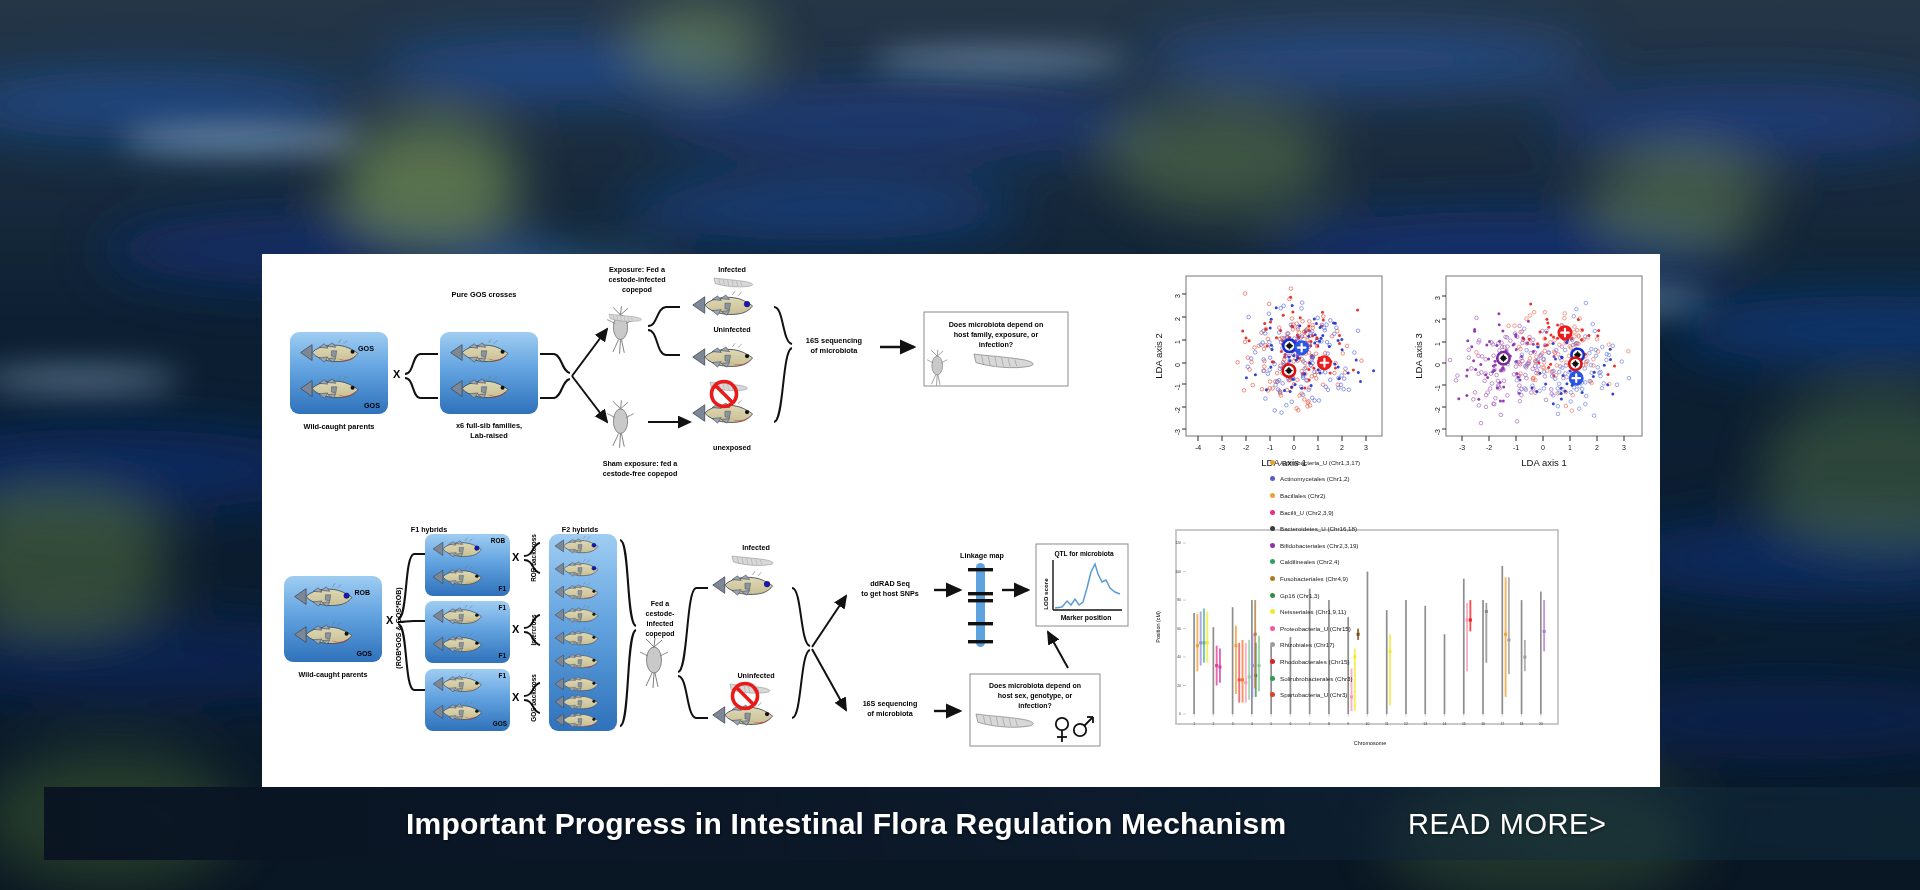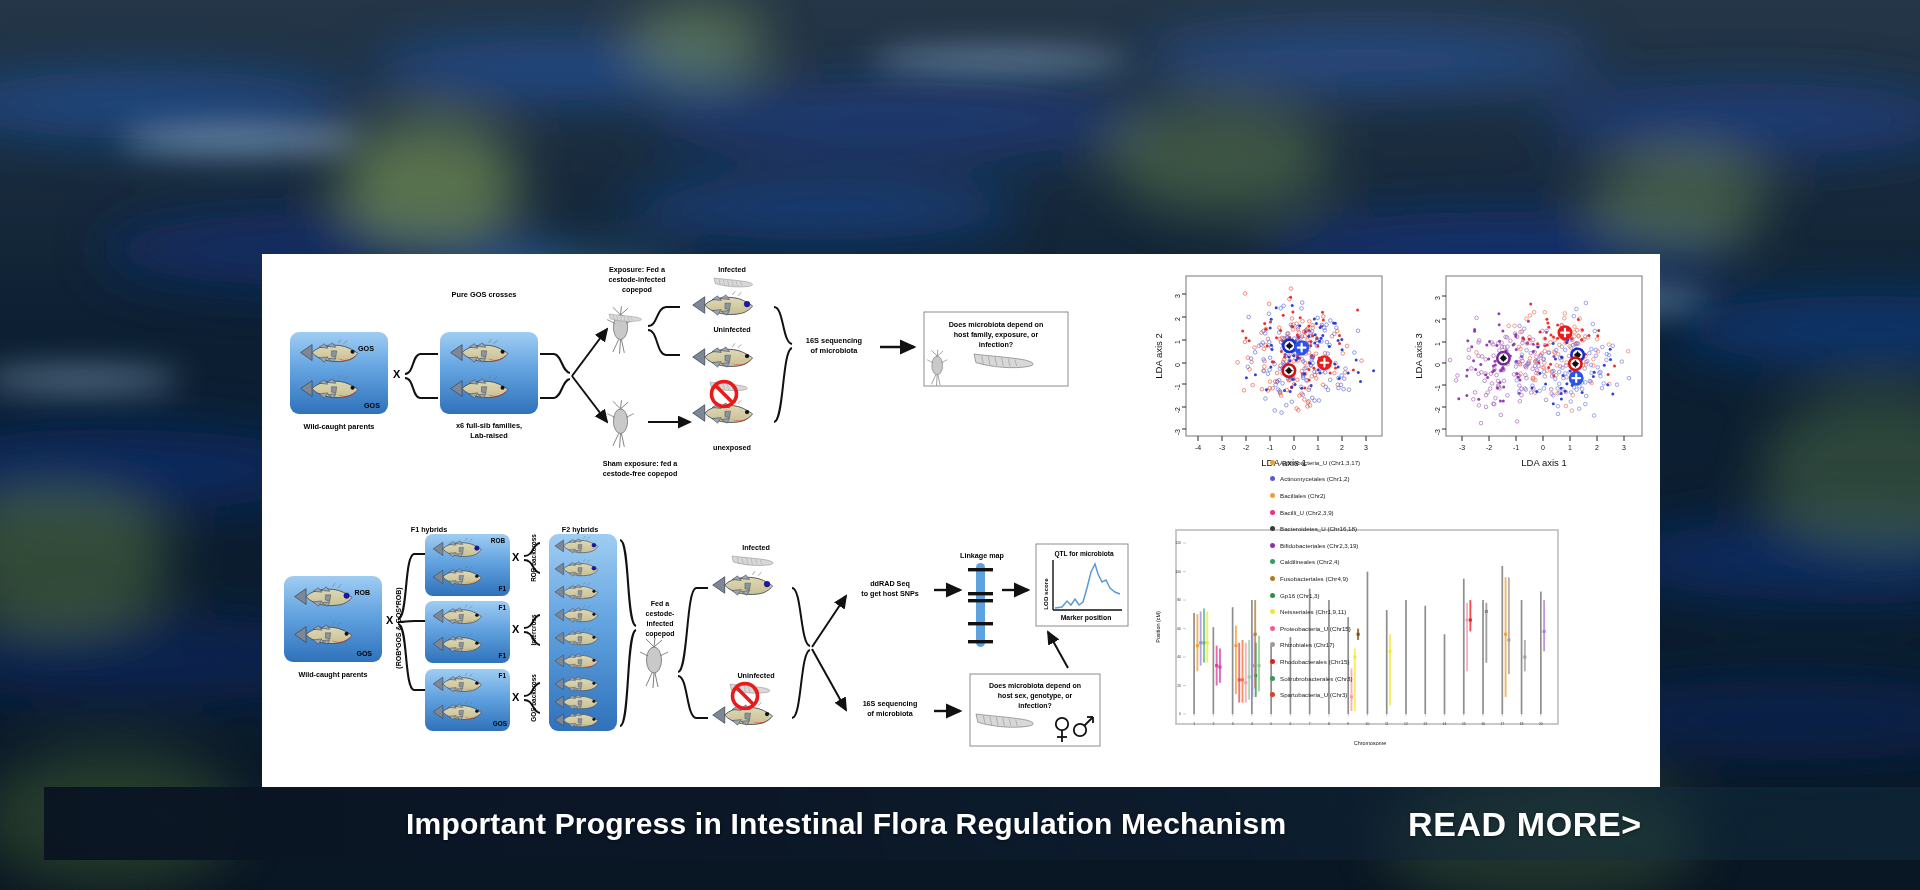--- a/index.html
+++ b/index.html
@@ -42,21 +42,21 @@
   }
   #bandTitle {
     position:absolute; left:362px; top:50%; transform:translateY(-50%);
     color:#fff; font-size:30px; font-weight:bold; letter-spacing:.2px;
     font-family:"Liberation Sans", sans-serif;
     text-shadow:0 1px 3px rgba(0,0,0,.55);
     white-space:nowrap;
   }
   #readMore {
     position:absolute; left:1364px; top:50%; transform:translateY(-50%);
-    color:#fff; font-size:34px; font-weight:bold; letter-spacing:.6px;
+    color:#fff; font-size:29px; font-weight:normal; letter-spacing:.6px;
     text-decoration:none; white-space:nowrap;
     text-shadow:0 1px 3px rgba(0,0,0,.5);
     cursor:pointer;
   }
 
   
   #qtlLegend { position:absolute; }
   .lgRow { display:flex; align-items:center; height:16.6px; }
   .lgDot { width:5px; height:5px; border-radius:50%; margin-right:5px; flex:0 0 auto; }
   .lgTxt { font-size:6.2px; color:#1a1a1a; white-space:nowrap;

